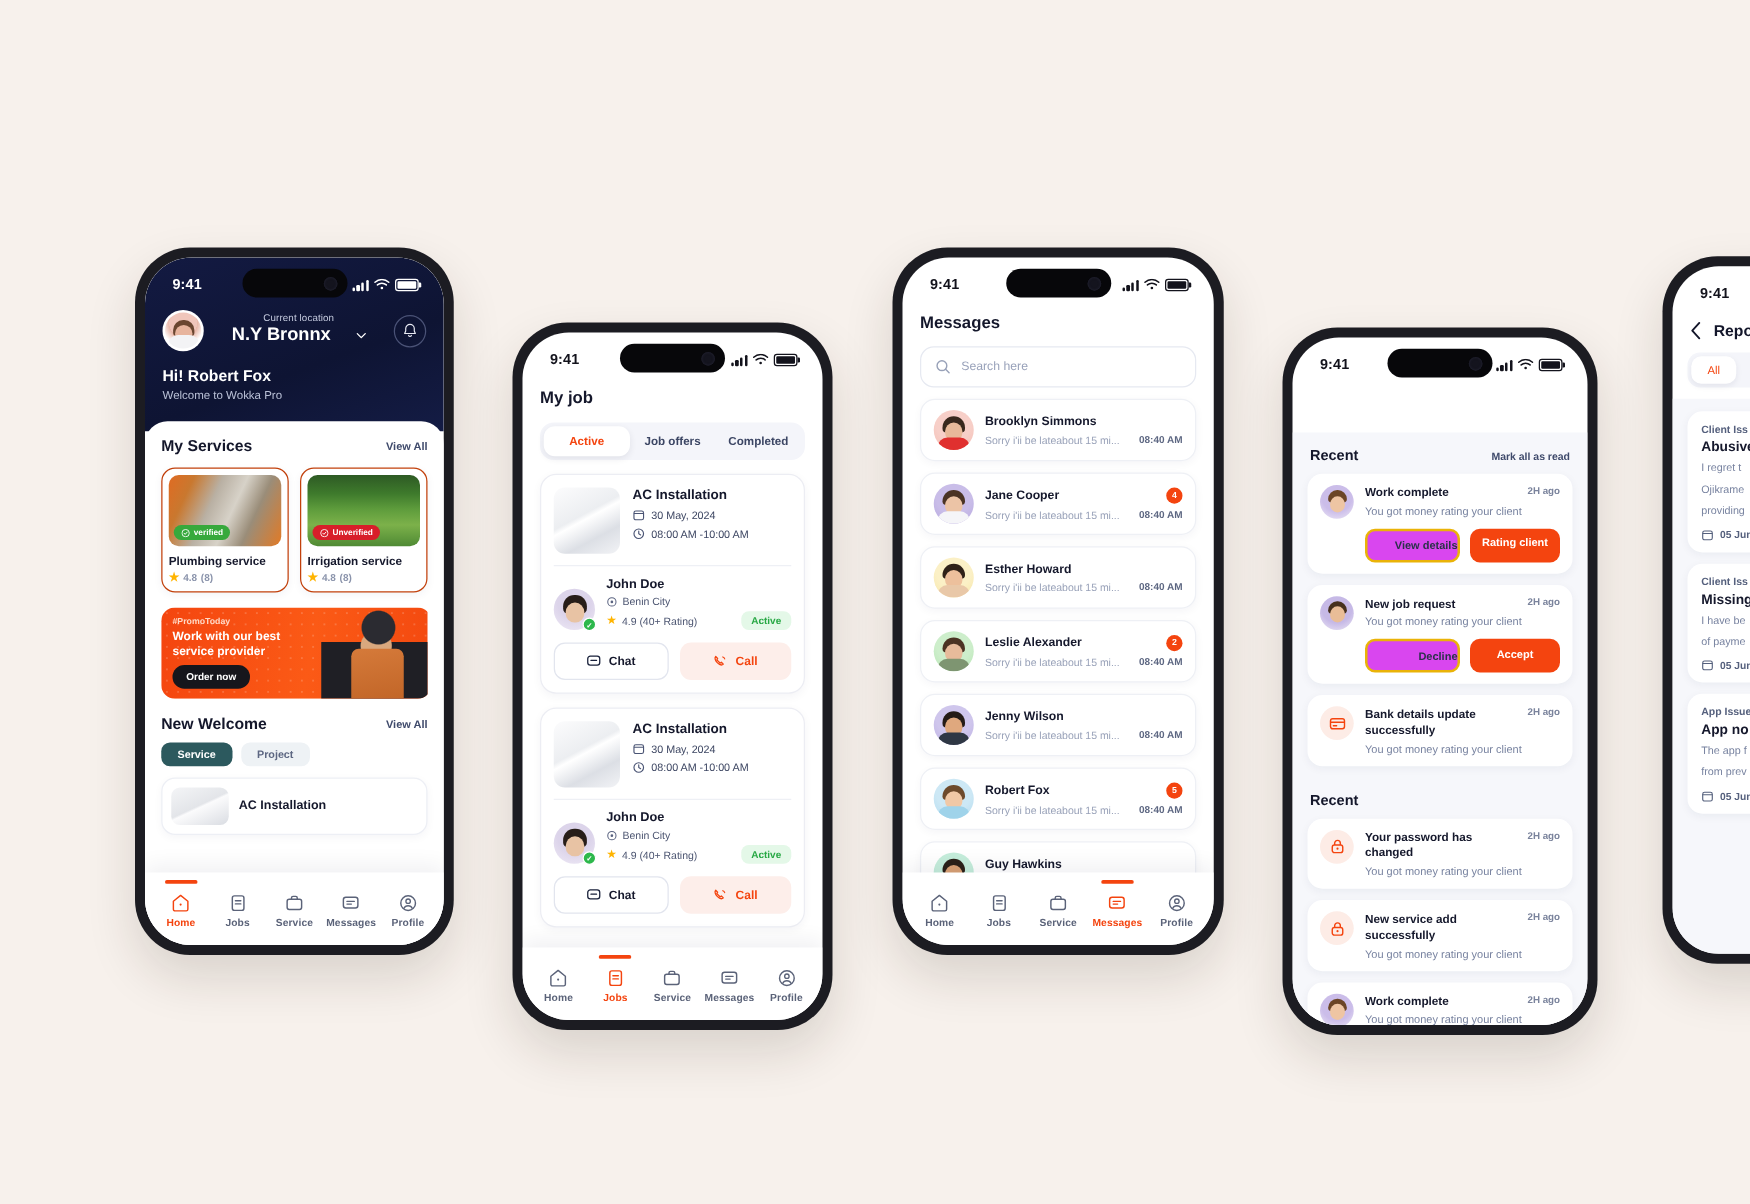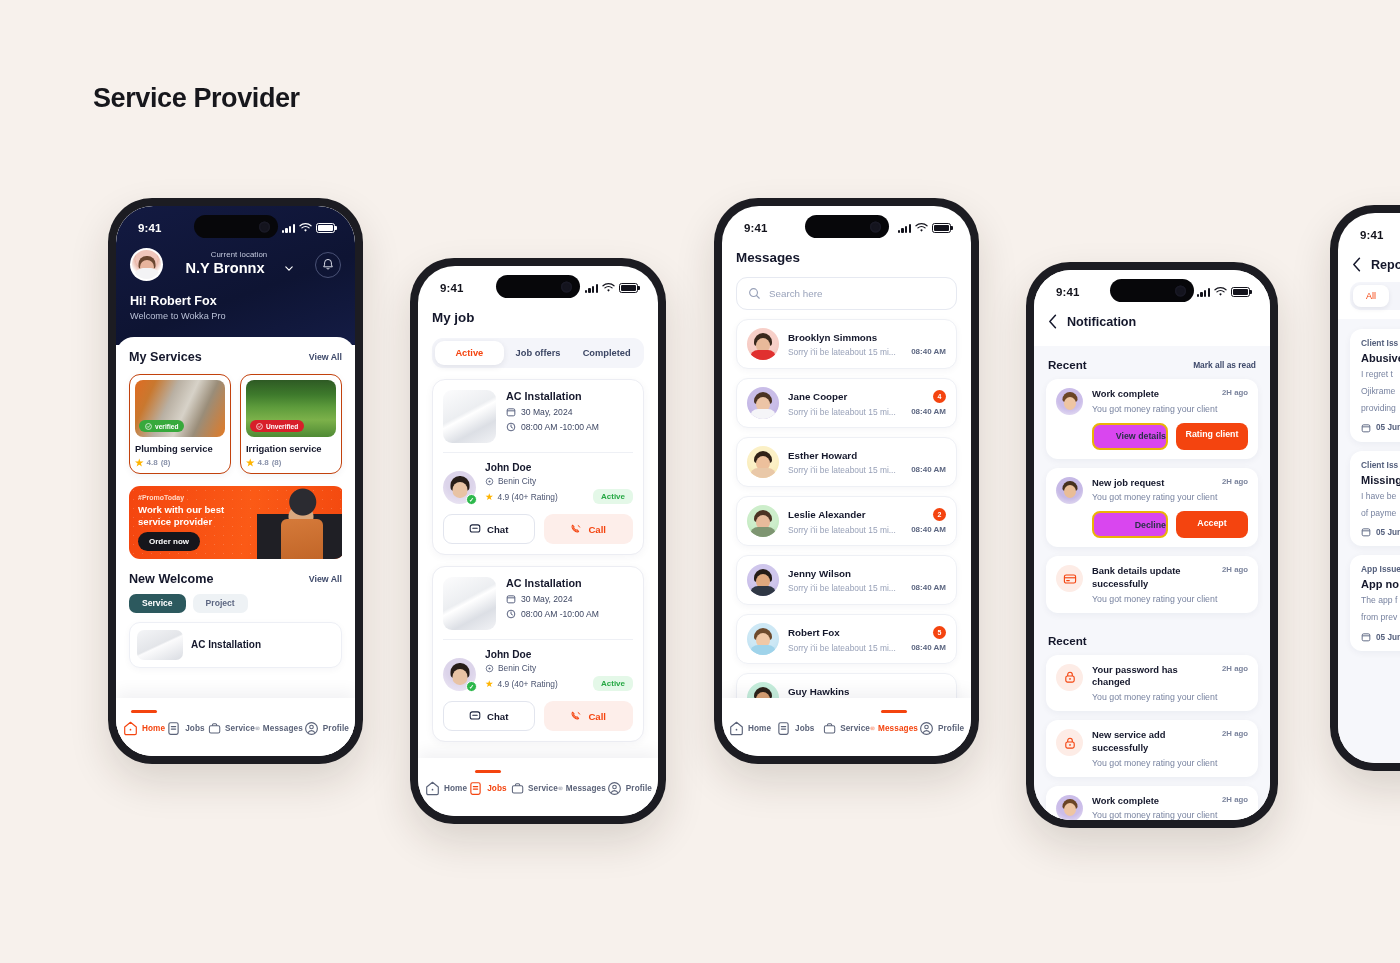--- a/index.html
+++ b/index.html
@@ -67,21 +67,21 @@
   .dark-sb { color: #ffffff; }
   .light-sb { color: #13131c; }
   .bottom-nav {
     position: absolute; left: 0; right: 0; bottom: 0; height: 58px;
     background: #fff; display: flex; align-items: center;
     justify-content: space-around; padding: 0 6px 6px;
     box-shadow: 0 -6px 16px rgba(20,20,50,0.06);
     z-index: 30;
   }
   .nav-item {
-    display: flex; flex-direction: row; align-items: center; gap: 3px;
+    display: flex; flex-direction: column; align-items: center; gap: 3px;
     position: relative; width: 48px; padding-top: 9px;
   }
   .nav-item svg { width: 17px; height: 17px; display: block; }
   .nav-label { font-size: 8.2px; font-weight: 600; color: #5b6379; letter-spacing: .1px;}
   .nav-item.active .nav-label { color: #f4440f; }
   .nav-item.active::before {
     content: ""; position: absolute; top: -1px; left: 50%; transform: translateX(-50%);
     width: 26px; height: 3px; background: #f4440f; border-radius: 2px;
   }
 
@@ -342,21 +342,20 @@
   .rp-p { font-size: 8.6px; color: #7883a0; margin-top: 4px; line-height: 1.5; font-weight: 500;
     white-space: nowrap; }
   .rp-date { display: flex; align-items: center; gap: 5px; margin-top: 8px;
     font-size: 8.2px; color: #55607d; font-weight: 600; white-space: nowrap; }
 </style>
 </head>
 <body>
 
 <div class="stage">
 
-  <div class="page-title">Service Provider</div>
 
   <div class="phone" id="p1">
     <div class="screen">
       <div class="p1-header"></div>
       <div class="notch"></div>
       <div class="statusbar dark-sb">
         <div>9:41</div>
         <div class="sb-right">
           <div class="bars">
               <i></i>
@@ -930,26 +929,20 @@
             <path d="M8 10.2a1.3 1.3 0 100-2.6 1.3 1.3 0 000 2.6z" fill="currentColor"></path>
             <path d="M3.6 5.9a6.6 6.6 0 018.8 0" stroke="currentColor" stroke-width="1.5" fill="none" stroke-linecap="round"></path>
             <path d="M1.2 3.3a10 10 0 0113.6 0" stroke="currentColor" stroke-width="1.5" fill="none" stroke-linecap="round"></path>
           </svg>
           <div class="batt">
               <span></span>
             </div>
         </div>
       </div>
 
-      <div class="nt-bar">
-        <svg width="10" height="15" viewBox="0 0 10 16">
-          <path d="M7.6 1.4L1.6 8l6 6.6" stroke="#14172b" stroke-width="1.6" fill="none" stroke-linecap="round" stroke-linejoin="round"></path>
-        </svg>
-        <div class="nt-title">Notification</div>
-      </div>
 
       <div class="nt-scroll">
         <div class="nt-sec">
           <h4>Recent</h4>
           <div class="nt-mark">Mark all as read</div>
         </div>
 
         <div class="nt-card">
           <div class="nt-av" style="background:radial-gradient(circle at 50% 34%,#cbbde9 0 54%,#efeaf7 100%);position:relative;overflow:hidden;">
             <div style="position:absolute;left:50%;top:16%;transform:translateX(-50%);width:15px;height:10px;background:#6b4526;border-radius:8px 8px 3px 3px;"></div>

